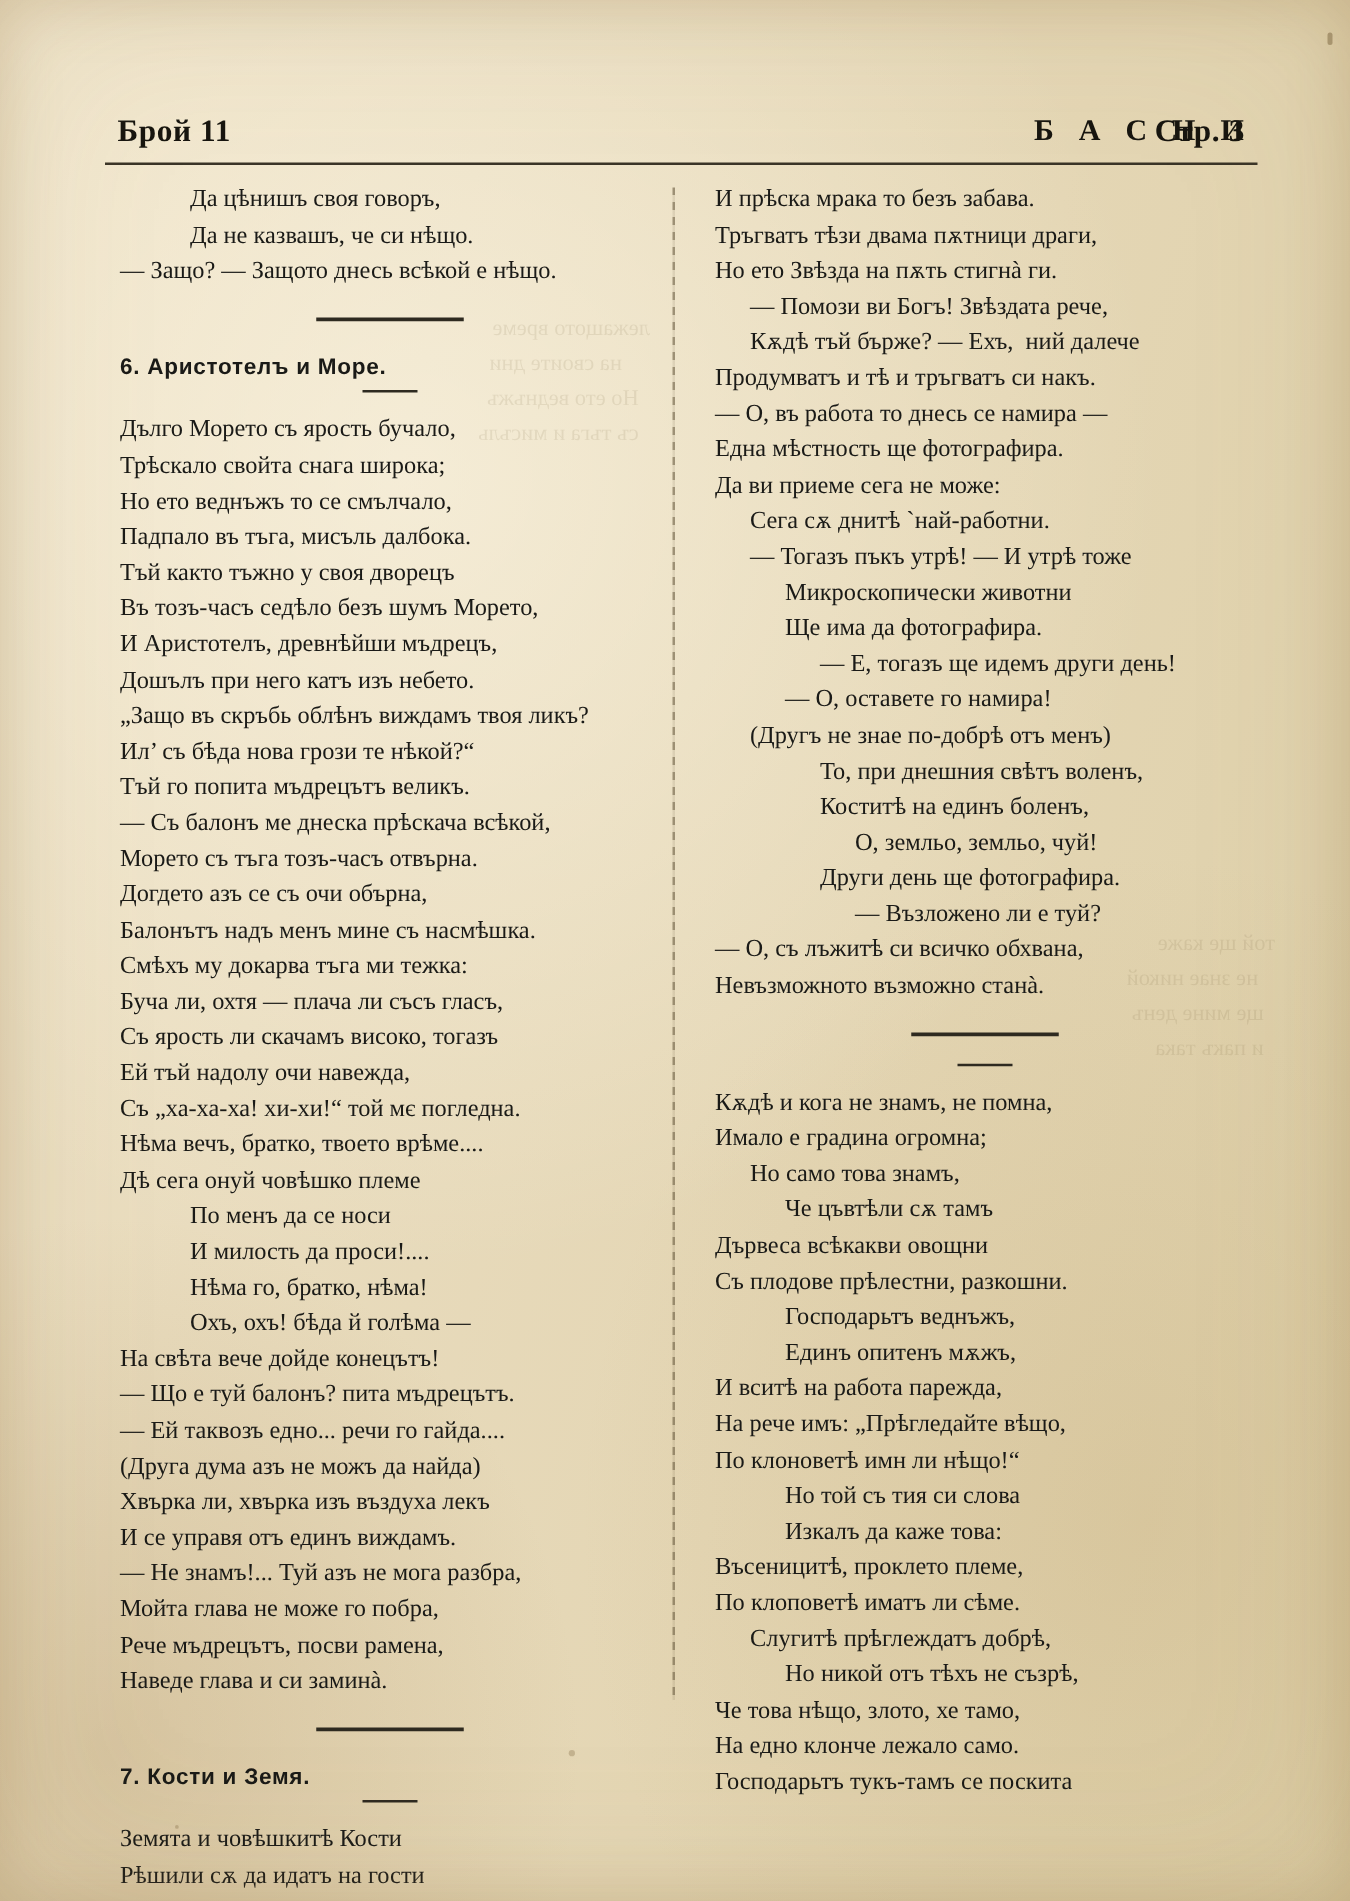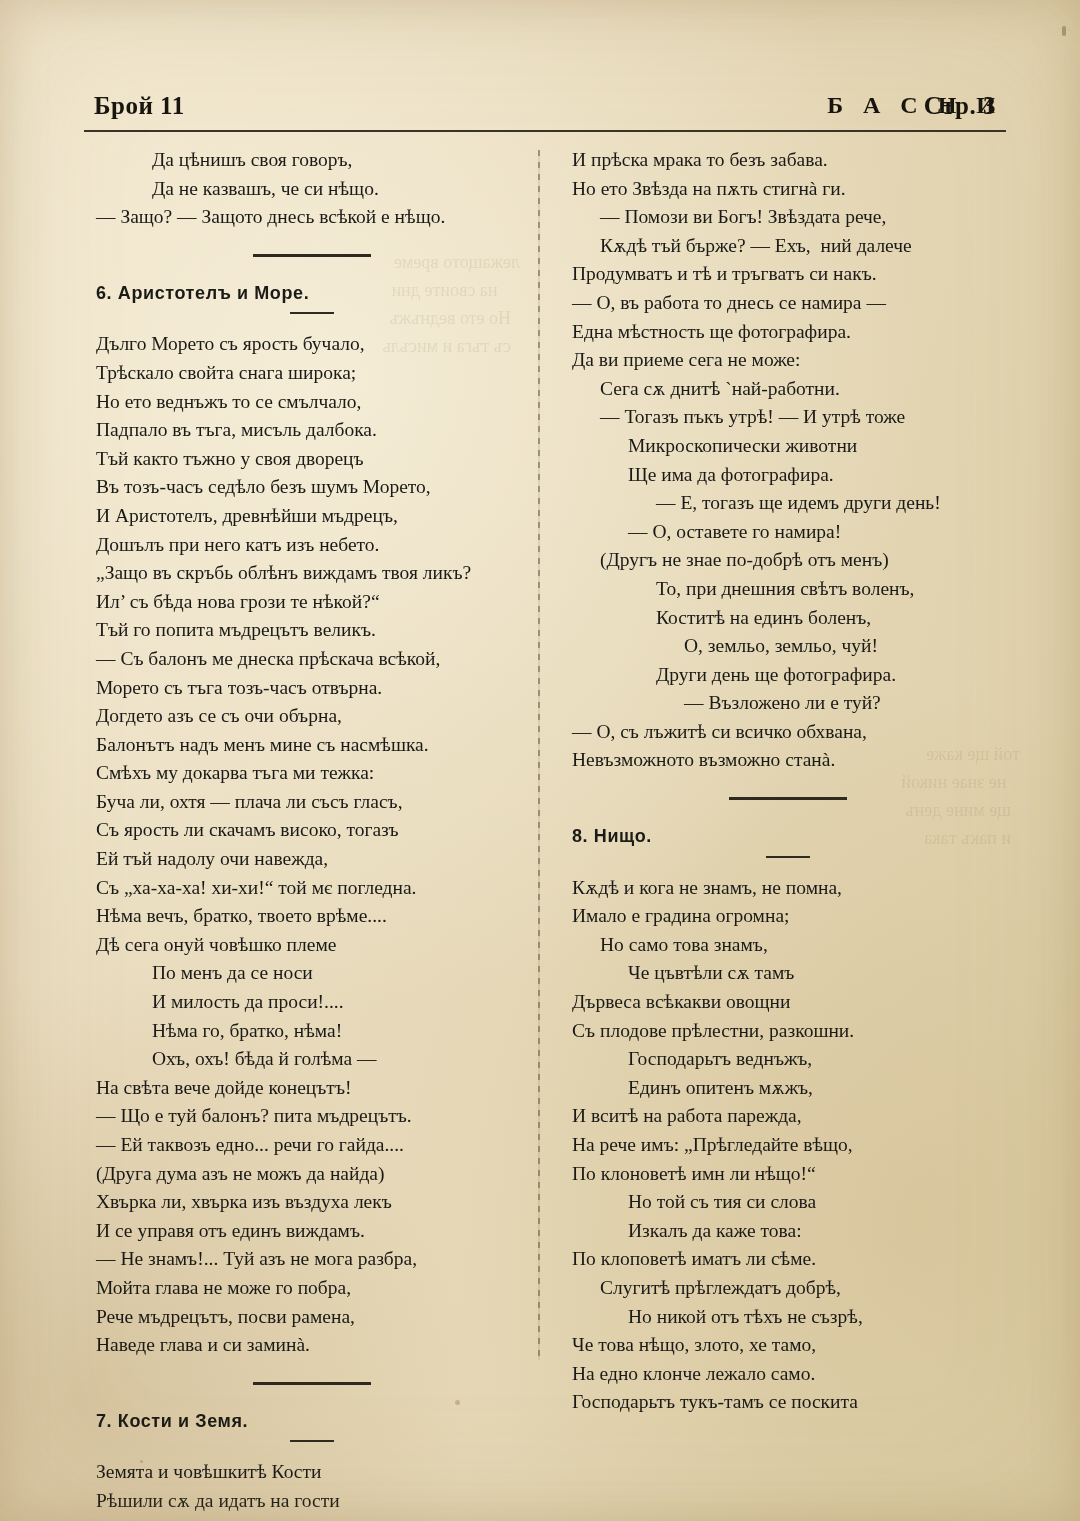--- a/index.html
+++ b/index.html
@@ -232,20 +232,21 @@
       <div class="line">Земята и човѣшкитѣ Кости</div>
       <div class="line">Рѣшили сѫ да идатъ на гости</div>
       <div class="line">На слънцето, що свѣтлина дава</div>
     </div>
   </div>
 
   <div class="col col-right">
 
     <div class="stanza">
       <div class="line">И прѣска мрака то безъ забава.</div>
+      <div class="line">Тръгватъ тѣзи двама пѫтници драги,</div>
       <div class="line">Но ето Звѣзда на пѫть стигнà ги.</div>
 
       <div class="line i1">— Помози ви Богъ! Звѣздата рече,</div>
       <div class="line i1">Кѫдѣ тъй бърже? — Ехъ,  ний далече</div>
 
       <div class="line">Продумватъ и тѣ и тръгватъ си накъ.</div>
       <div class="line">— О, въ работа то днесь се намира —</div>
       <div class="line">Една мѣстность ще фотографира.</div>
       <div class="line">Да ви приеме сега не може:</div>
 
@@ -261,21 +262,20 @@
       <div class="line i4">О, земльо, земльо, чуй!</div>
       <div class="line i3">Други день ще фотографира.</div>
       <div class="line i4">— Възложено ли е туй?</div>
 
       <div class="line">— О, съ лъжитѣ си всичко обхвана,</div>
       <div class="line">Невъзможното възможно станà.</div>
     </div>
 
     <div class="sep"></div>
 
-    <div class="poem-title">8. Нищо.</div>
     <div class="sep-short"></div>
 
     <div class="stanza sp-before">
       <div class="line">Кѫдѣ и кога не знамъ, не помна,</div>
       <div class="line">Имало е градина огромна;</div>
 
       <div class="line i1">Но само това знамъ,</div>
       <div class="line i2">Че цъвтѣли сѫ тамъ</div>
 
       <div class="line">Дървеса всѣкакви овощни</div>
@@ -284,20 +284,21 @@
       <div class="line i2">Господарьтъ веднъжъ,</div>
       <div class="line i2">Единъ опитенъ мѫжъ,</div>
 
       <div class="line">И вситѣ на работа парежда,</div>
       <div class="line">На рече имъ: „Прѣгледайте вѣщо,</div>
       <div class="line">По клоноветѣ имн ли нѣщо!“</div>
 
       <div class="line i2">Но той съ тия си слова</div>
       <div class="line i2">Изкалъ да каже това:</div>
 
+      <div class="line">Въсеницитѣ, проклето племе,</div>
       <div class="line">По клоповетѣ иматъ ли сѣме.</div>
 
       <div class="line i1">Слугитѣ прѣглеждатъ добрѣ,</div>
       <div class="line i2">Но никой отъ тѣхъ не съзрѣ,</div>
 
       <div class="line">Че това нѣщо, злото, хе тамо,</div>
       <div class="line">На едно клонче лежало само.</div>
       <div class="line">Господарьтъ тукъ-тамъ се поскита</div>
 
     </div>

